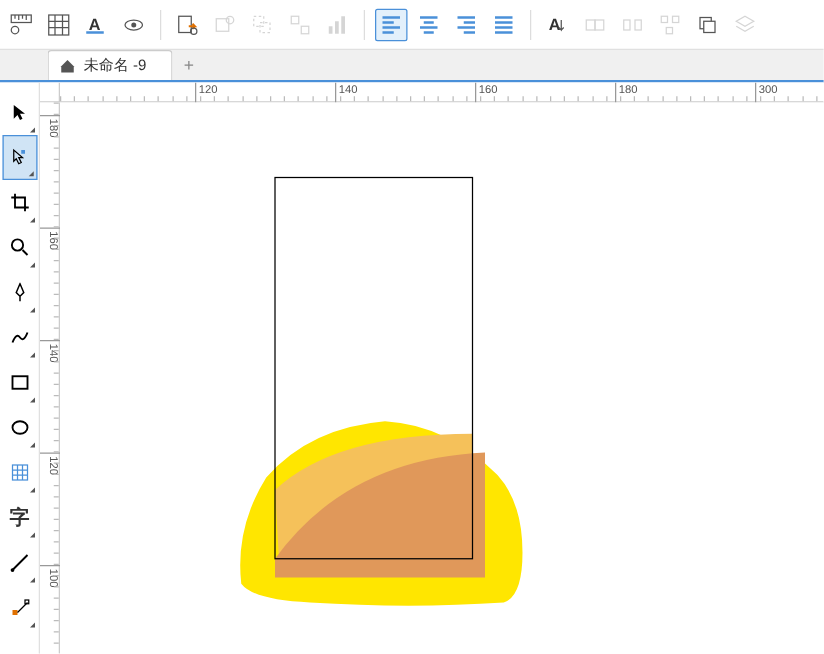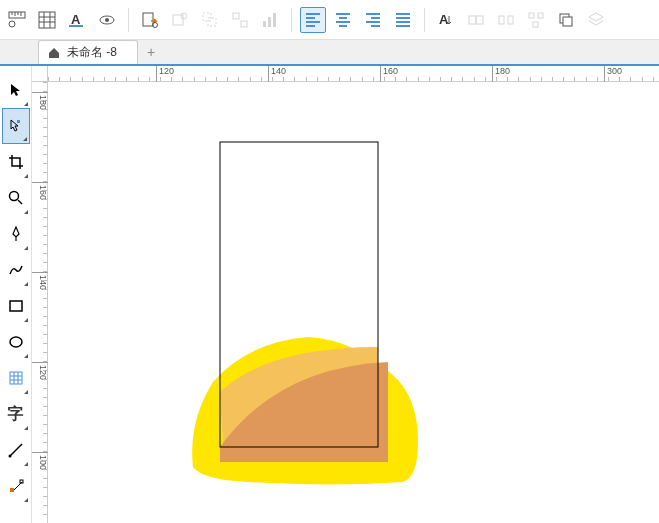--- a/index.html
+++ b/index.html
@@ -174,21 +174,21 @@
         <path d="M2 10 L9 14 L16 10" fill="none" stroke="#888"></path>
       </svg>
     </div>
 </div>
 
 <div class="tab-bar">
   <div class="tab">
     <svg width="14" height="14" viewBox="0 0 14 14">
         <path d="M2 7 L7 2 L12 7 L12 12 L2 12 Z" fill="#555"></path>
       </svg>
-    <span>未命名 -8</span>
+    <span>未命名 -9</span>
   </div>
   <div class="tab-plus">+</div>
 </div>
 
 <div class="main-area">
   <div class="left-toolbar">
     <div class="tool-btn">
         <svg width="16" height="16" viewBox="0 0 16 16">
           <path d="M3 2 L3 13 L6 10 L8 14 L10 13 L8 9 L12 9 Z" fill="#000"></path>
         </svg>

